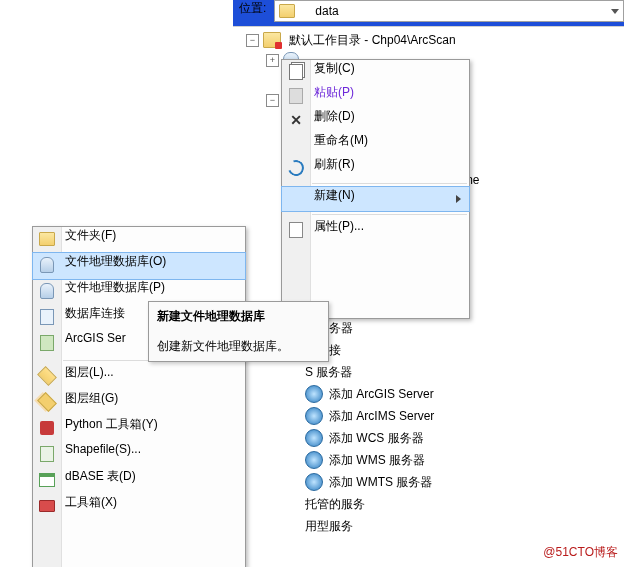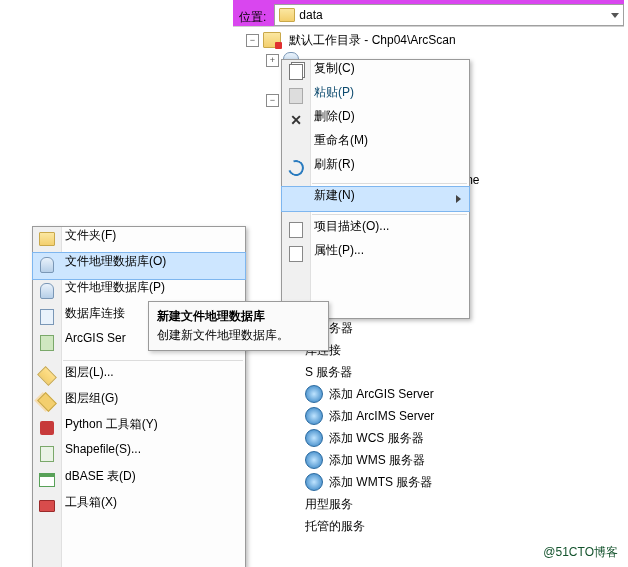--- a/index.html
+++ b/index.html
@@ -1,46 +1,46 @@
 <!DOCTYPE html>
 <html><head>
 <meta charset="utf-8">
 <style>
 html,body{margin:0;padding:0;width:628px;height:567px;font-family:"Microsoft YaHei","Segoe UI",sans-serif;font-size:12px;background:#fff;overflow:hidden;position:relative}
-.location-bar{position:absolute;left:233px;top:0;right:4px;height:26px;border-bottom:1px solid #d0d0d0;display:flex;align-items:flex-end;gap:8px;background:#d946ef}
+.location-bar{position:absolute;left:233px;top:0;right:4px;height:26px;border-bottom:1px solid #d0d0d0;display:flex;align-items:flex-start;gap:8px;background:#1d4ed8}
 .location-label{padding-left:6px}
-.location-field{flex:1;height:20px;border:1px solid #a0a0a0;background:#fff;display:flex;align-items:center;gap:4px;padding:0 4px}
+.location-field{flex:1;height:20px;border:1px solid #a0a0a0;background:#fff;display:flex;align-items:center;gap:20px;padding:0 4px}
 .chev{margin-left:auto;width:0;height:0;border-left:4px solid transparent;border-right:4px solid transparent;border-top:5px solid #555}
 .fld-icon{width:14px;height:12px;background:linear-gradient(#fbe7a1,#f3cf6e);border:1px solid #c9a84a;border-radius:1px}
 .tree{position:absolute;left:236px;top:30px;right:4px;bottom:0;overflow:hidden}
 .tree-row{height:20px;display:flex;align-items:center;gap:4px;white-space:nowrap}
 .ind{display:inline-block}
 .tgl{width:11px;height:11px;border:1px solid #8a8a8a;display:flex;align-items:center;justify-content:center;font-size:9px;line-height:1;color:#555;background:#fff}
 .tree .name{padding:1px 4px}
 .home-icon{width:16px;height:14px;background:linear-gradient(#fbe7a1,#f3cf6e);border:1px solid #c9a84a;border-radius:1px;position:relative}
 .home-icon::after{content:"";position:absolute;right:-2px;bottom:-2px;width:7px;height:7px;background:#e03030;border-radius:1px}
 .gdb-icon{width:14px;height:14px;border-radius:7px 7px 3px 3px;background:linear-gradient(#e9f2fb,#b6cfe8);border:1px solid #7a97b6}
 .globe-icon{width:14px;height:14px;border-radius:50%;background:radial-gradient(#bfe4ff,#2a7bbf);border:1px solid #2a6aa0}
 .menu{position:absolute;background:#fdfdfd;border:1px solid #9a9a9a;box-shadow:2px 2px 4px rgba(0,0,0,.25)}
 .menu .gutter{position:absolute;left:0;top:0;bottom:0;width:28px;background:#f0f0f0;border-right:1px solid #e0e0e0}
 .menu-item{position:relative;height:24px;display:flex;align-items:flex-start;padding-left:32px;padding-right:22px;z-index:1}
 .menu-item.hl{background:#cde6ff;outline:1px solid #7eb6ef}
-.menu-item.disabled{color:#0c4a6e}
+.menu-item.disabled{color:#6d28d9}
 .menu-item .ic{position:absolute;left:6px;top:4px;width:16px;height:16px;display:flex;align-items:center;justify-content:center}
 .menu-sep{height:1px;margin:3px 2px 3px 30px;background:#dcdcdc;position:relative;z-index:1}
 .arrow-r{position:absolute;right:8px;top:50%;margin-top:-4px;width:0;height:0;border-top:4px solid transparent;border-bottom:4px solid transparent;border-left:5px solid #444}
 .context-menu{left:281px;top:59px;width:187px;height:258px}
 .sub-list{position:absolute;left:281px;top:317px;width:195px}
 .sub-row{height:22px;display:flex;align-items:center;gap:6px;padding-left:24px;white-space:nowrap}
 .sub-row .ic{width:16px;height:16px}
 .new-menu{left:32px;top:226px;width:212px;height:340px;z-index:5}
 .new-menu .menu-item{height:26px}
 .tooltip{position:absolute;left:148px;top:301px;width:163px;background:#fafafa;border:1px solid #9a9a9a;padding:6px 8px;box-shadow:2px 2px 4px rgba(0,0,0,.2);z-index:9}
-.tooltip .tt-title{font-weight:bold;margin-bottom:2px}
-.watermark{position:absolute;right:10px;bottom:6px;color:#14532d;font-size:12px;z-index:20}
+.tooltip .tt-title{font-weight:bold;margin-bottom:13px}
+.watermark{position:absolute;right:10px;bottom:6px;color:#b91c1c;font-size:12px;z-index:20}
 
 .i-copy{width:12px;height:14px;border:1px solid #777;background:#fff;box-shadow:2px -2px 0 -1px #fff,2px -2px 0 0 #777}
 .i-paste{width:12px;height:14px;border:1px solid #aaa;background:#ddd}
 .i-x{font-size:14px;font-weight:bold;color:#333}
 .i-ref{width:12px;height:12px;border:2px solid #2a7bbf;border-radius:50%;border-left-color:transparent;transform:rotate(25deg)}
 .i-page{width:12px;height:14px;border:1px solid #888;background:#fff}
 .i-db{width:12px;height:14px;border-radius:6px 6px 2px 2px;background:linear-gradient(#e9f2fb,#b6cfe8);border:1px solid #7a97b6}
 .i-dl{width:12px;height:14px;border:1px solid #7a97b6;background:#e9f2fb}
 .i-srv{width:12px;height:14px;background:#cfe7c0;border:1px solid #7aa86a}
 .i-lyr{width:14px;height:10px;transform:rotate(45deg);background:linear-gradient(#ffe08a,#f3cf6e);border:1px solid #c9a84a}
@@ -149,26 +149,20 @@
   <div class="menu-item hl">
       <span class="ic"></span>
       <span>新建(N)</span>
       <span class="arrow-r"></span>
     </div>
   <div class="menu-sep"></div>
   <div class="menu-item">
       <span class="ic">
         <span class="i-page"></span>
       </span>
-      <span>项目描述(O)...</span>
-    </div>
-  <div class="menu-item">
-      <span class="ic">
-        <span class="i-page"></span>
-      </span>
       <span>属性(P)...</span>
     </div>
 </div>
 
 <div class="sub-list">
   <div class="sub-row">
       <span>库服务器</span>
     </div>
   <div class="sub-row">
       <span>库连接</span>
@@ -190,24 +184,24 @@
     </div>
   <div class="sub-row">
       <span class="ic globe-icon"></span>
       <span>添加 WMS 服务器</span>
     </div>
   <div class="sub-row">
       <span class="ic globe-icon"></span>
       <span>添加 WMTS 服务器</span>
     </div>
   <div class="sub-row">
+      <span>托管的服务</span>
+    </div>
+  <div class="sub-row">
       <span>用型服务</span>
-    </div>
-  <div class="sub-row">
-      <span>托管的服务</span>
     </div>
 </div>
 
 <div class="menu new-menu">
   <div class="gutter"></div>
   <div class="menu-item">
       <span class="ic">
         <span class="fld-icon"></span>
       </span>
       <span>文件夹(F)</span>

